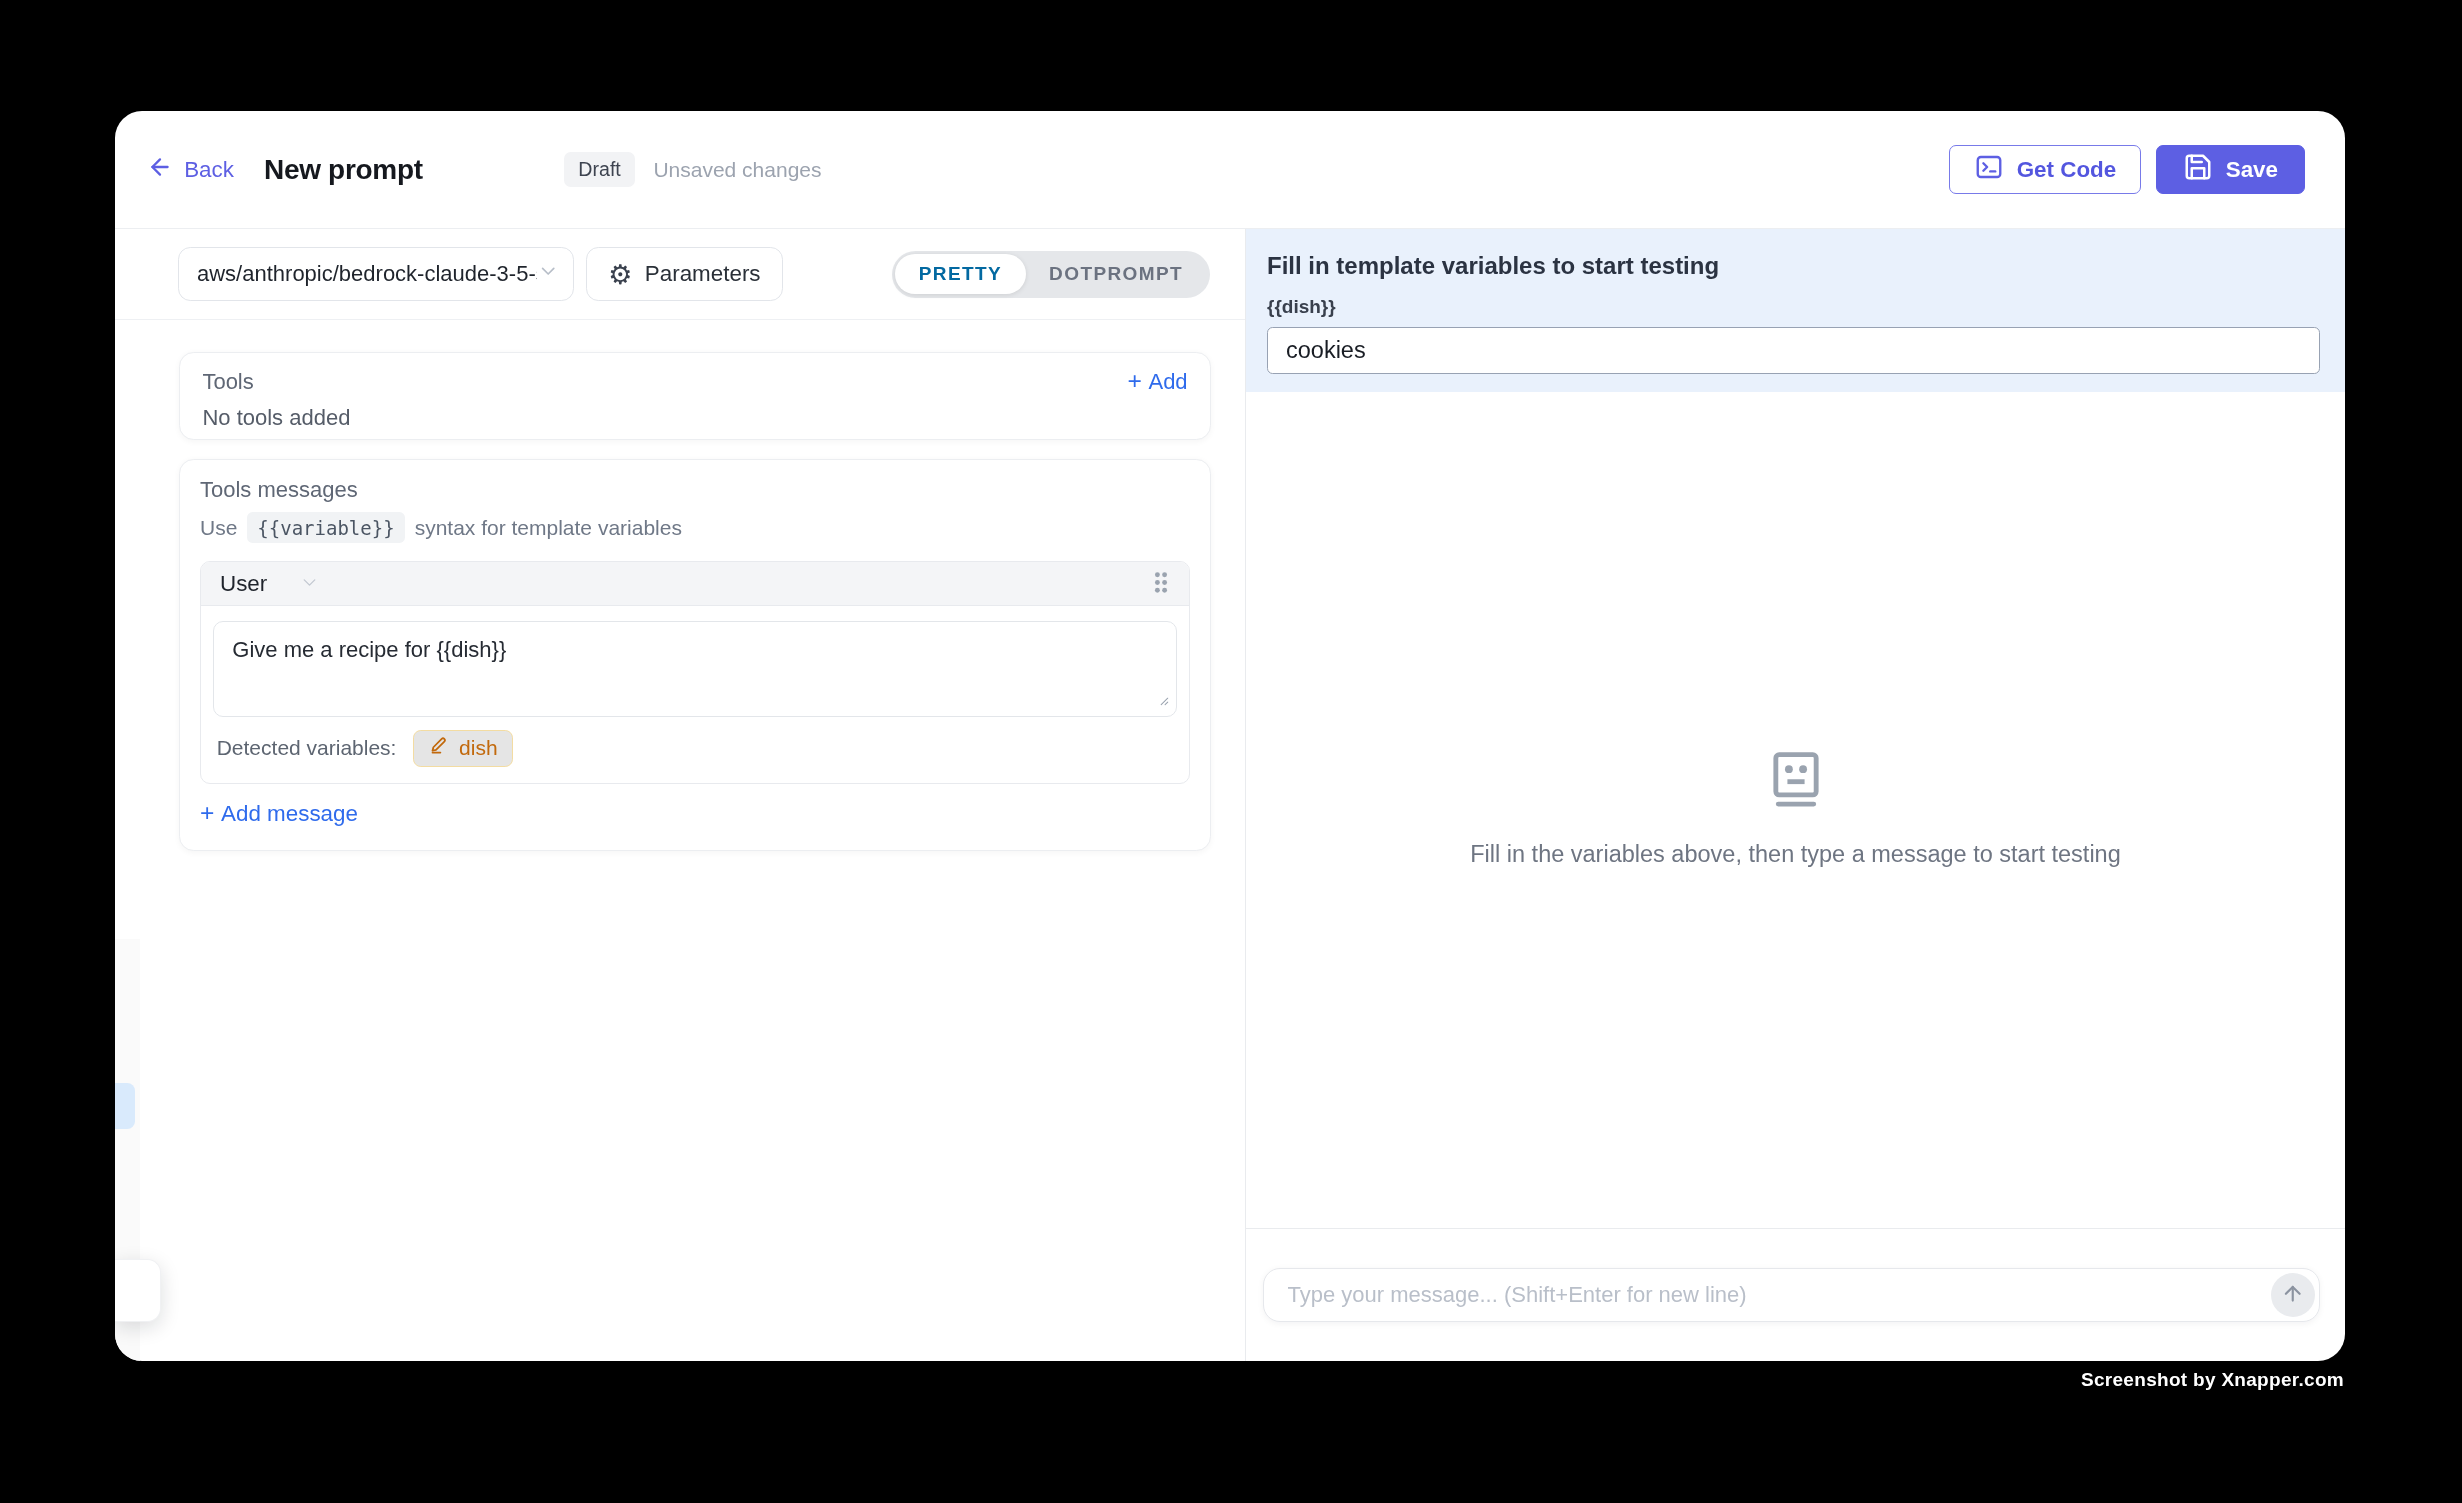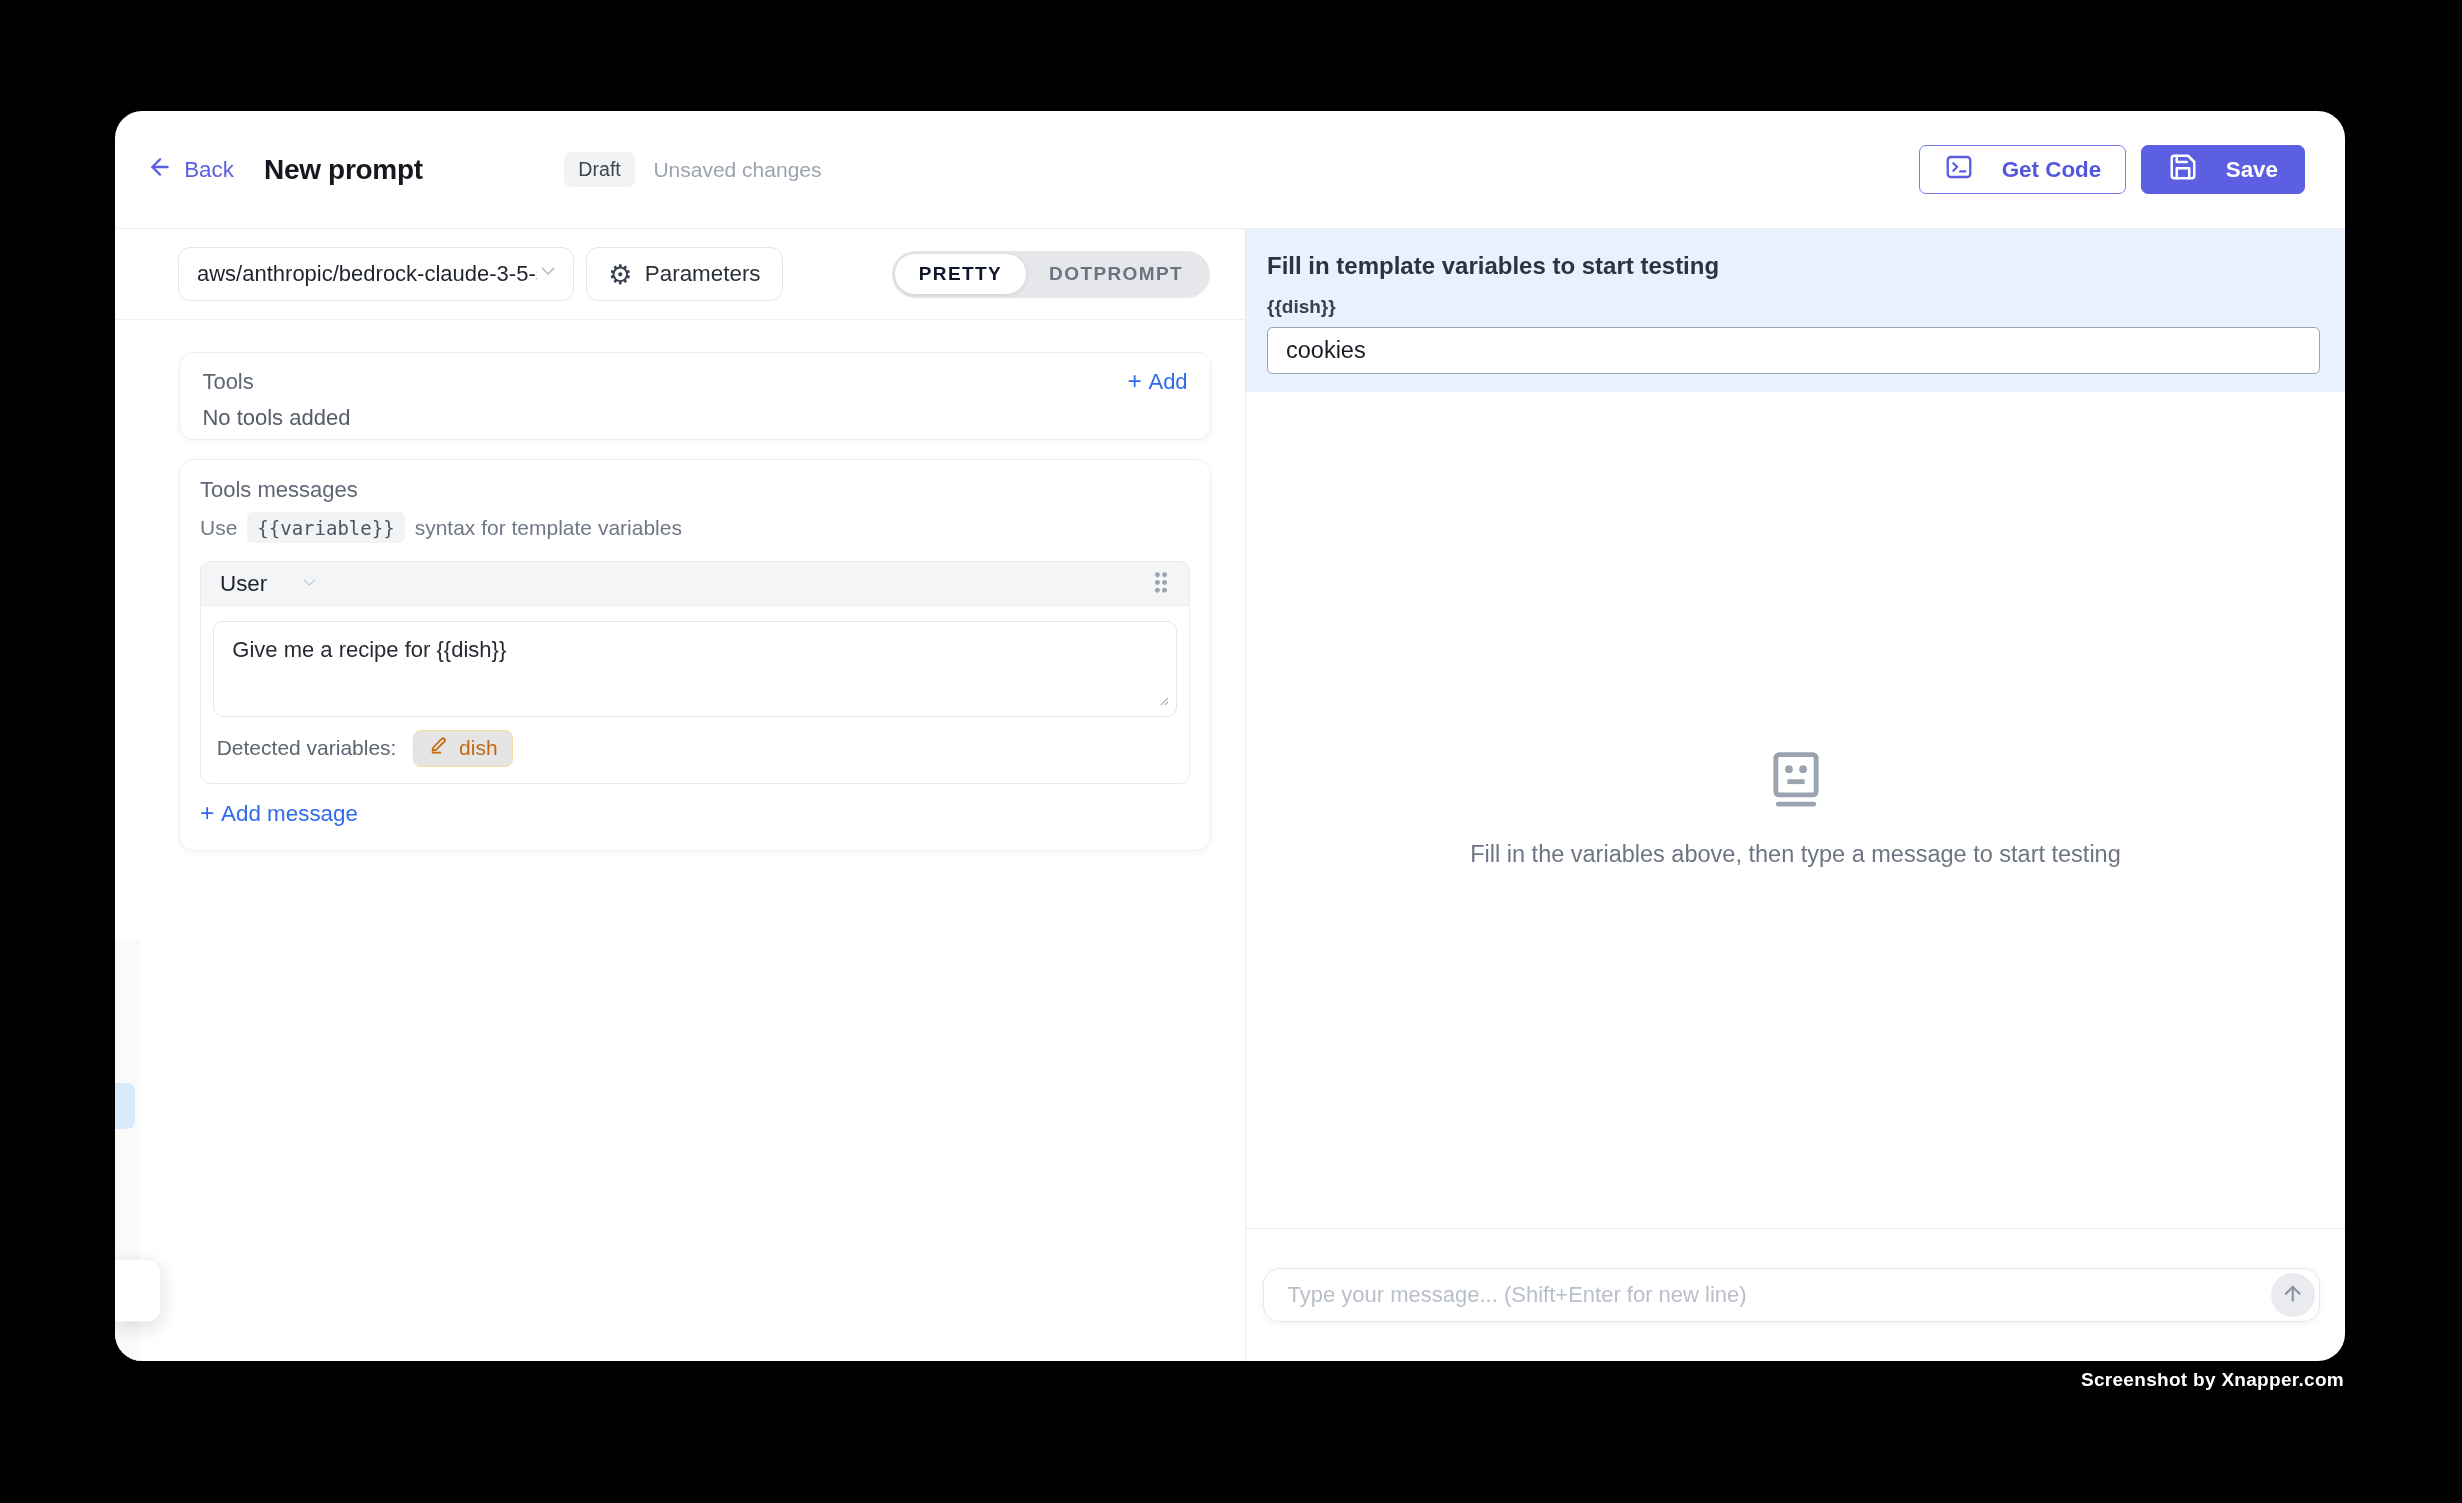--- a/index.html
+++ b/index.html
@@ -12,21 +12,21 @@
 
   
   .app-header { height: 118px; flex: none; display: flex; align-items: center;
     padding: 0 40px 0 32px; border-bottom: 1.7px solid #eceef1; }
   .back-link { display: flex; align-items: center; gap: 11.2px; color: #5d5fe3; font-size: 22.4px; cursor: pointer; }
   .page-title { margin-left: 30px; font-size: 28px; font-weight: 700; color: #15181e; letter-spacing: -0.3px; }
   .status-badge { margin-left: 141px; background: #f2f3f5; border-radius: 6.7px; padding: 5.6px 14.6px;
     font-size: 19.6px; color: #3e4450; }
   .status-note { margin-left: 18px; font-size: 21px; color: #9ca3af; }
   .spacer { flex: 1; }
-  .btn { display: flex; align-items: center; gap: 28px; height: 49px; border-radius: 7px;
+  .btn { display: flex; align-items: center; gap: 13px; height: 49px; border-radius: 7px;
     font-size: 22.4px; font-weight: 600; cursor: pointer; }
   .btn-outline { padding: 0 23.5px; border: 1.7px solid #787ae9; color: #5356df; background: #fff; }
   .btn-primary { padding: 0 26px; background: #5d5fe3; border: 1.7px solid #5d5fe3; color: #fff; margin-left: 15px; }
 
   
   .body-row { flex: 1; display: flex; min-height: 0; }
   .left-panel { width: 1130px; flex: none; display: flex; flex-direction: column; min-height: 0; }
   .right-panel { flex: 1; border-left: 1.1px solid #e9ebee; display: flex; flex-direction: column; min-width: 0; }
 
   
@@ -36,21 +36,21 @@
     display: flex; align-items: center; justify-content: space-between;
     padding: 0 13.4px 0 18px; font-size: 22px; color: #1f242c; background: #fff; cursor: pointer; }
   .select-box .val { white-space: nowrap; overflow: hidden; }
   .param-btn { height: 54px; border: 1.7px solid #e2e5ea; border-radius: 12.3px; background: #fff;
     display: flex; align-items: center; gap: 12.3px; padding: 0 21px; font-size: 22.4px; color: #2a3038; font-weight: 500; cursor: pointer; }
   .gear-glyph { font-family: "DejaVu Sans", sans-serif; font-size: 27px; color: #3a414e; line-height: 1; }
   .toggle { margin-left: auto; background: #e5e7ea; border-radius: 34px; padding: 3.4px;
     display: flex; align-items: center; height: 47px; }
   .toggle-opt { font-size: 19px; font-weight: 700; letter-spacing: 1.4px; padding: 0 23.5px; height: 40px;
     display: flex; align-items: center; border-radius: 34px; color: #6b7280; cursor: pointer; }
-  .toggle-opt.active { background: #fff; color: #0f172a; box-shadow: 0 1.1px 5.6px rgba(0,0,0,.10); }
+  .toggle-opt.active { background: #fff; color: #0369a1; box-shadow: 0 1.1px 5.6px rgba(0,0,0,.10); }
 
   
   .left-scroll { flex: 1; padding: 32px 34px 0 64px; position: relative; }
   .card-box { border: 1.7px solid #eceef1; border-radius: 14.6px; background: #fff;
     box-shadow: 0 1.7px 6.7px rgba(20,24,34,.04); }
   .section-title { font-size: 22px; color: #5f6775; }
   .tools-box { height: 88px; padding: 15.7px 22.4px; margin-bottom: 19px; }
   .tools-head { display: flex; align-items: center; }
   .link-blue { color: #2f6bec; font-size: 22px; display: flex; align-items: center; gap: 6.7px; cursor: pointer; }
   .plus-glyph { font-size: 24.6px; line-height: 1; font-weight: 400; }

